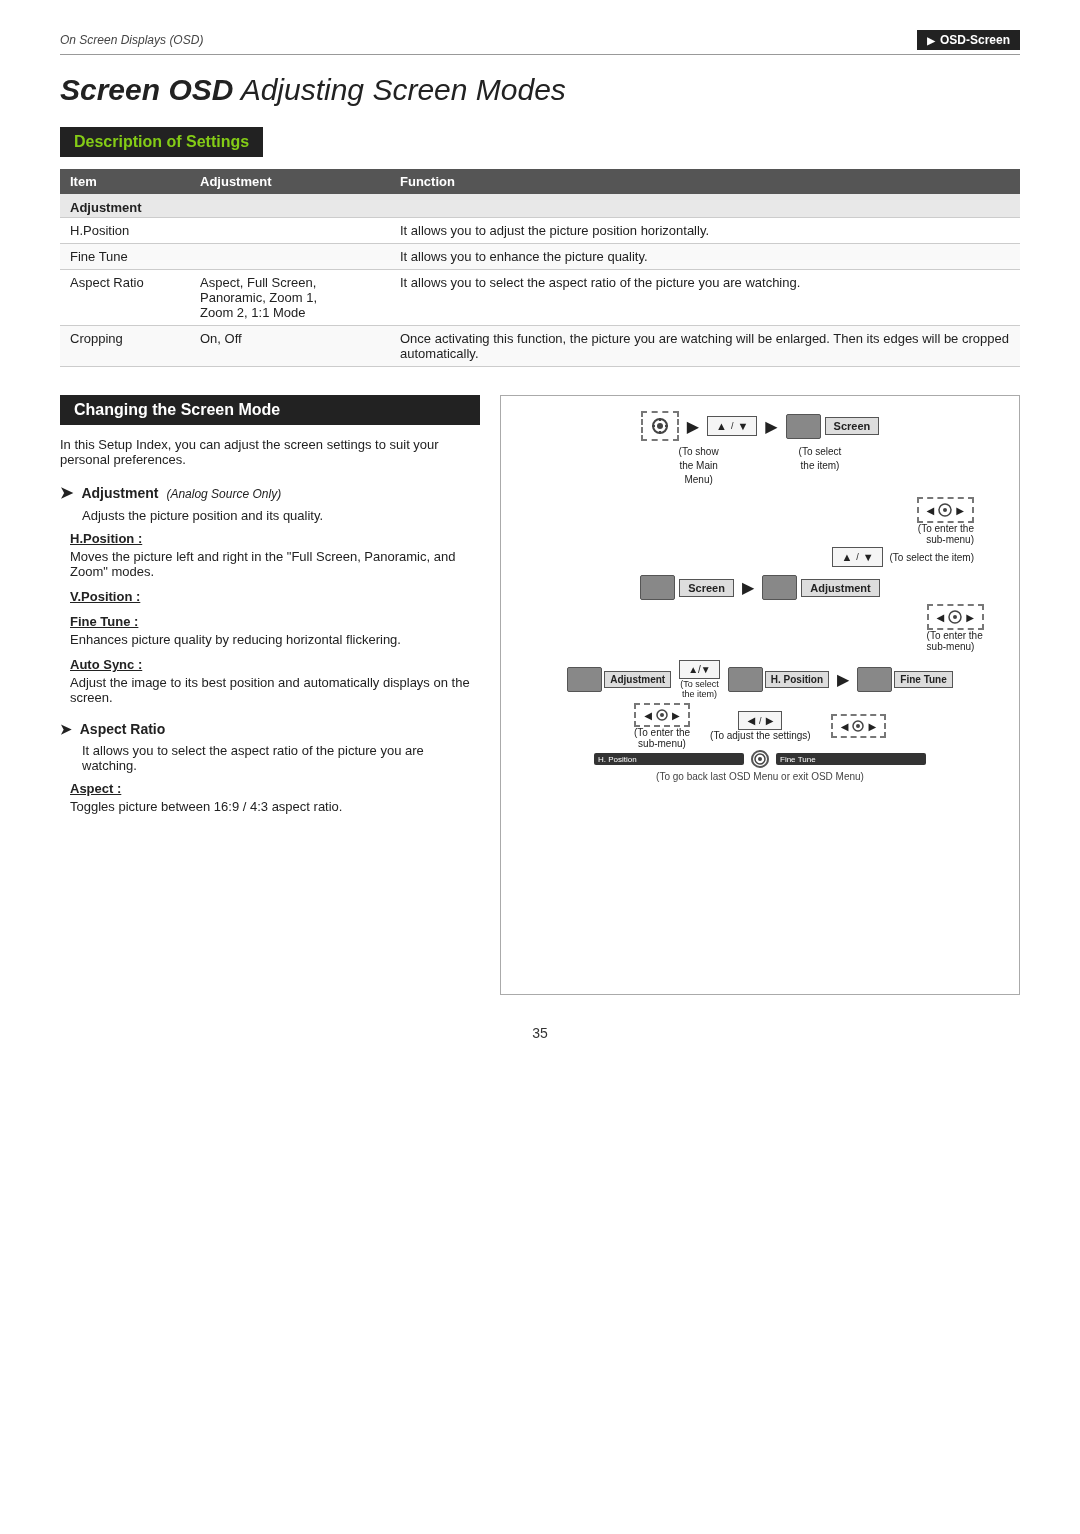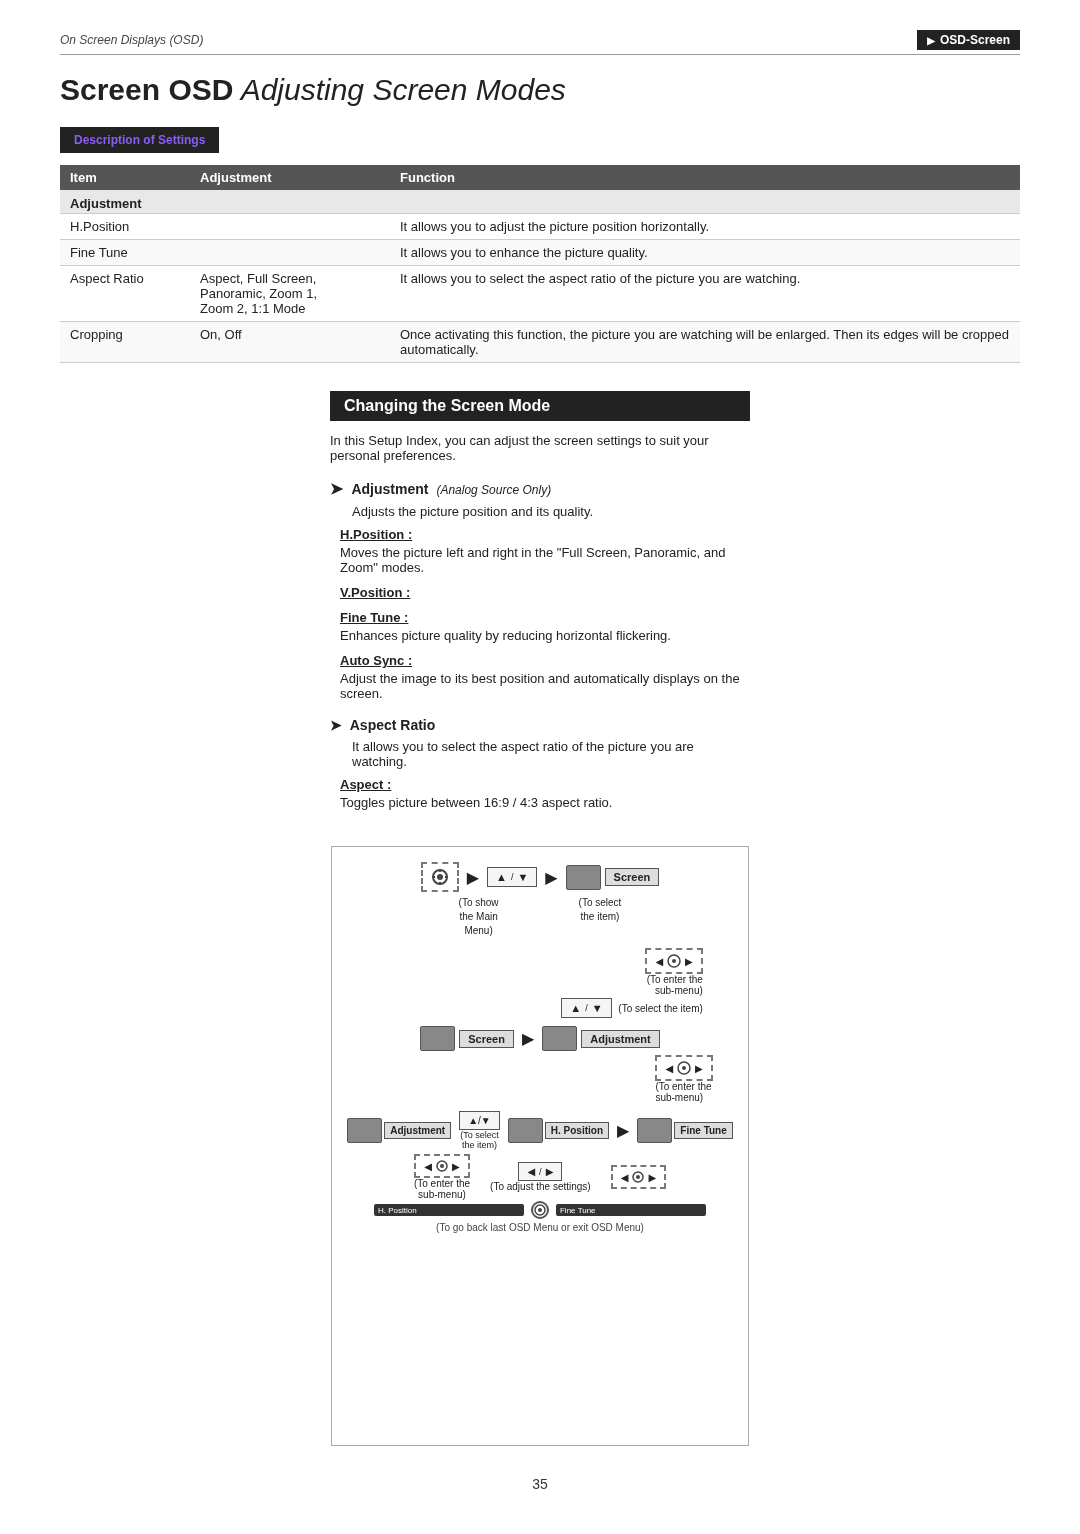--- a/index.html
+++ b/index.html
@@ -50,33 +50,34 @@
     }
 
     
     .main-title {
       font-size: 30px;
       font-weight: 400;
       margin-bottom: 20px;
       letter-spacing: 0;
     }
     .main-title-bold {
+      font-style: italic;
       font-weight: 900;
       font-family: 'Arial Black', Arial, sans-serif;
     }
     .main-title-regular {
       font-style: italic;
       font-weight: 400;
     }
 
     
     .section-heading {
       background: #222;
-      color: #8b5cf6;
-      font-size: 12px;
+      color: #84cc16;
+      font-size: 16px;
       font-weight: bold;
       padding: 6px 14px;
       display: inline-block;
       margin-bottom: 12px;
     }
 
     
     .settings-table {
       width: 100%;
       border-collapse: collapse;
@@ -107,22 +108,21 @@
       font-weight: bold;
       background: #e8e8e8;
       padding-top: 6px;
       padding-bottom: 2px;
     }
 
     
     .bottom-section {
       display: flex;
       gap: 20px;
-      align-items: center;
-      flex-direction: column;
+      align-items: flex-start;
     }
 
     .left-col {
       flex: 0 0 420px;
       max-width: 420px;
     }
 
     .right-col {
       flex: 1;
       border: 1px solid #aaa;

